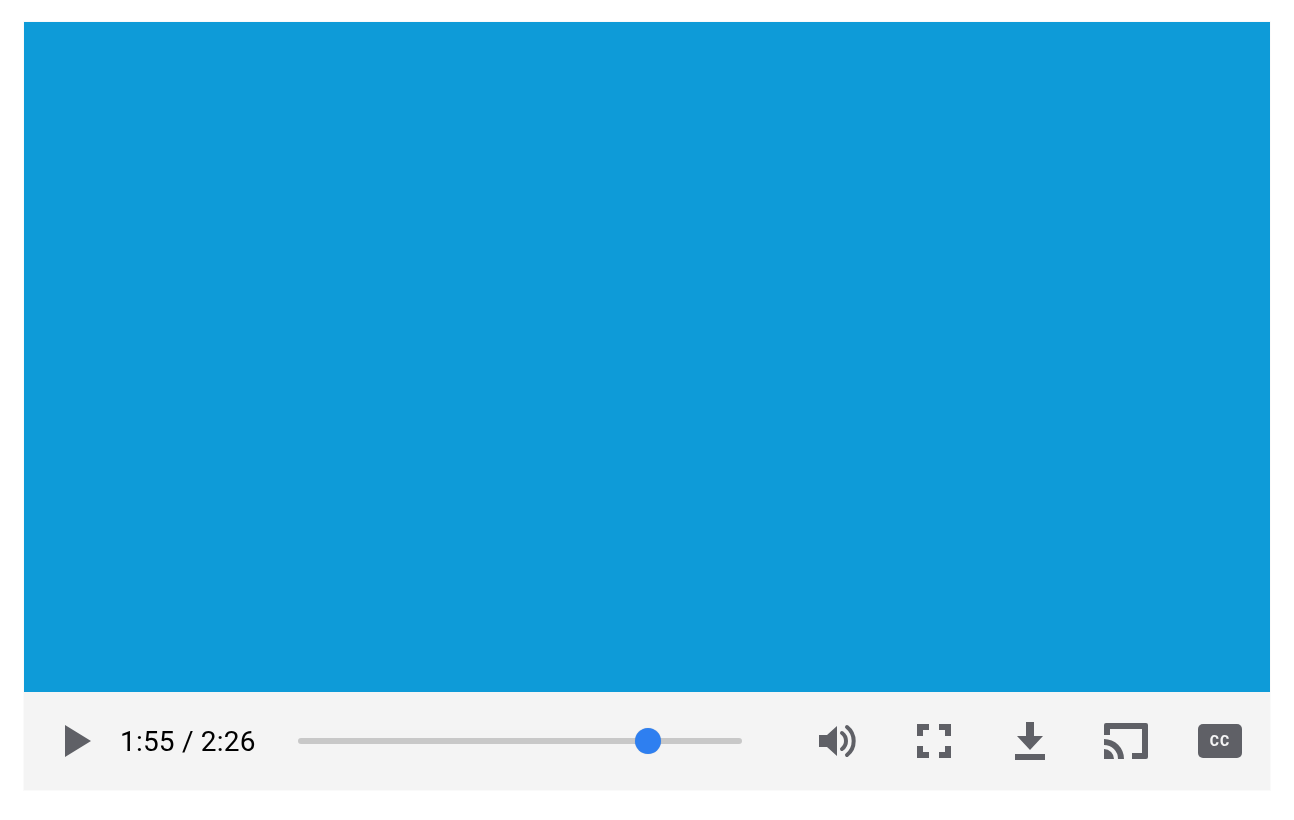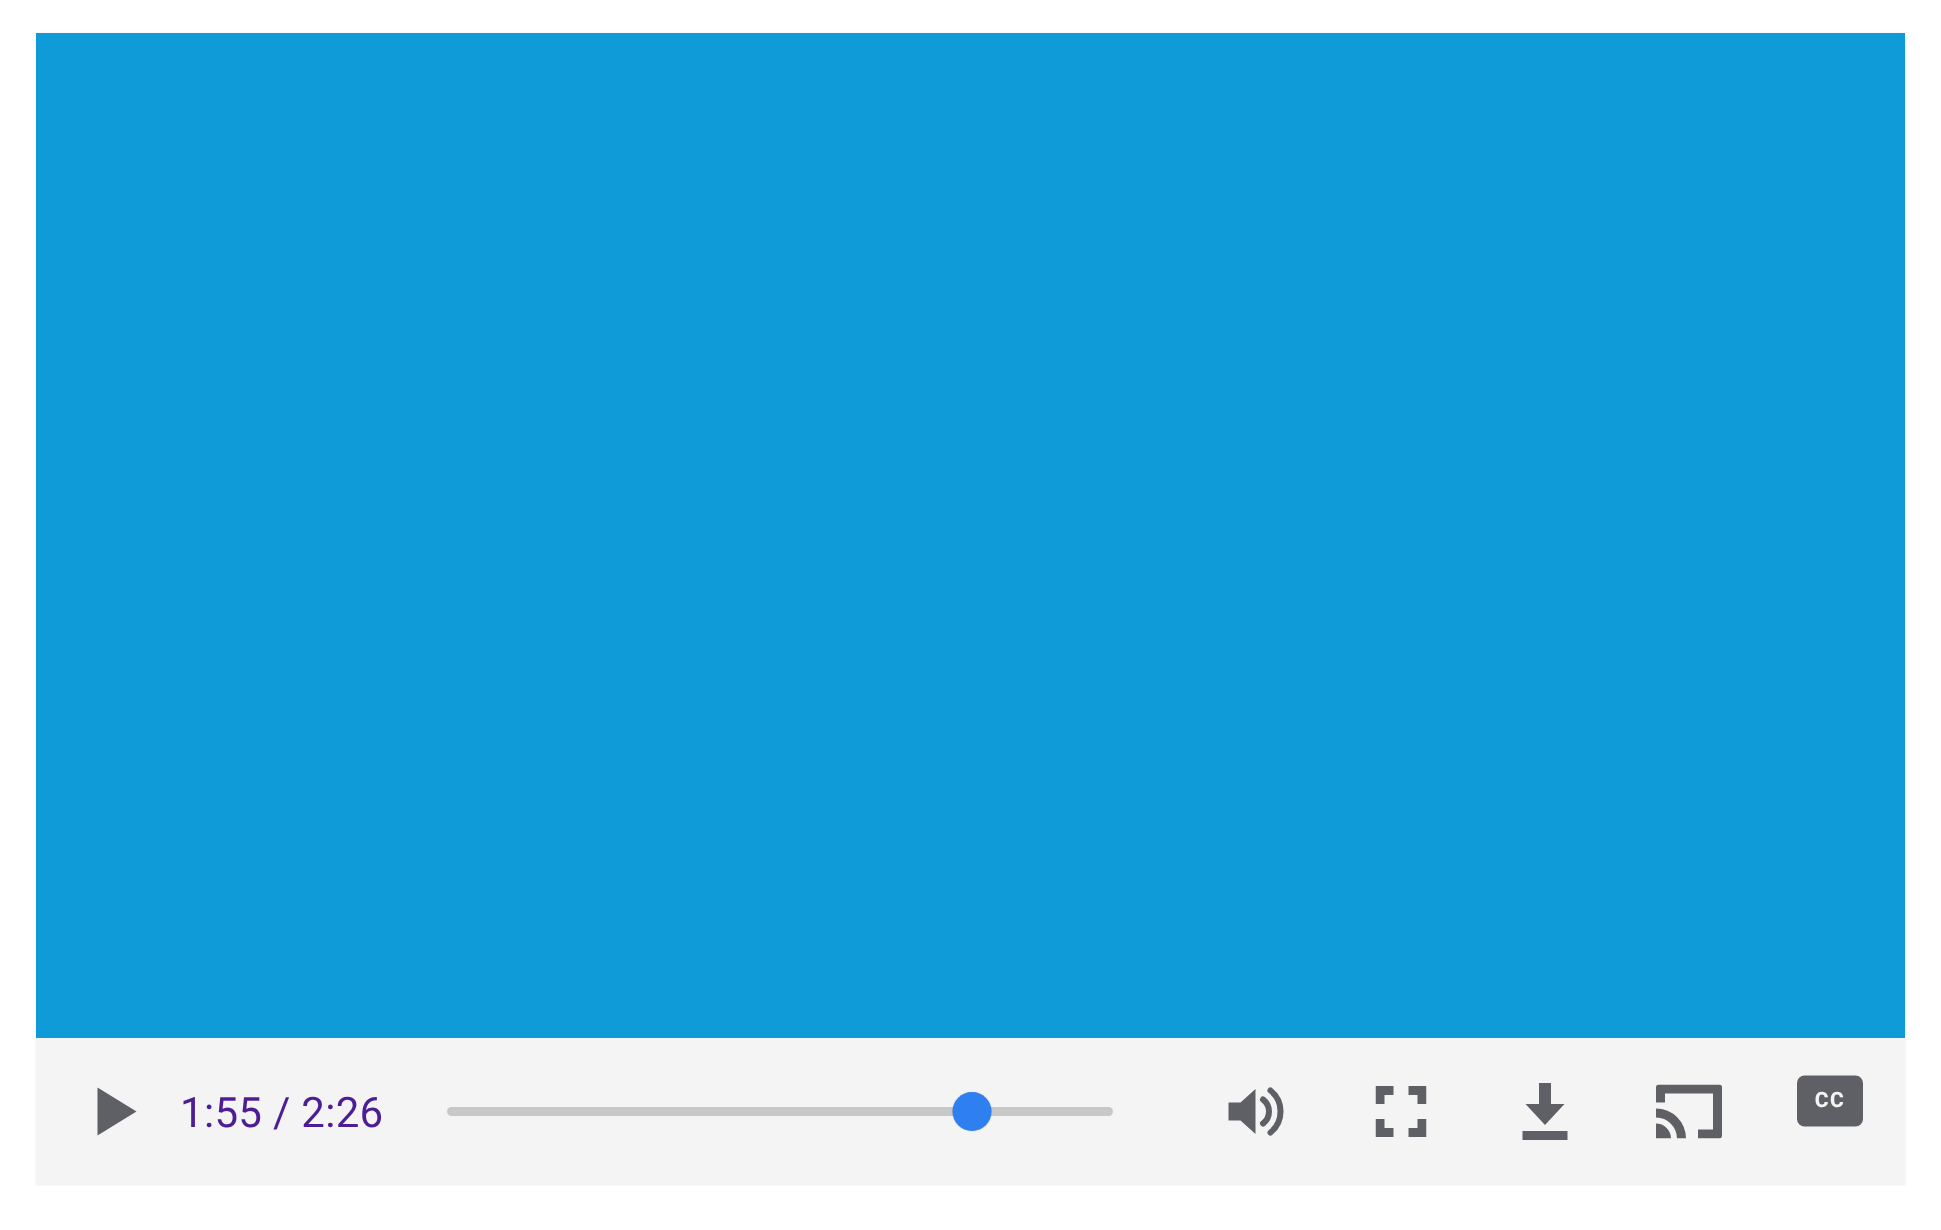--- a/index.html
+++ b/index.html
@@ -38,21 +38,21 @@
     align-items: center;
     justify-content: center;
     width: 48px;
     height: 48px;
     color: #5f6066;
     cursor: pointer;
     flex: 0 0 auto;
   }
   .time-text {
     font-size: 28px;
-    color: #4c1d95;
+    color: #000000;
     letter-spacing: 0.2px;
     white-space: nowrap;
     flex: 0 0 auto;
   }
   .gap-s  { width: 18px; flex:0 0 auto; }
   .gap-m  { width: 42px; flex:0 0 auto; }
 
   .progress {
     position: relative;
     flex: 0 0 auto;
@@ -74,21 +74,21 @@
     width: 26px;
     height: 26px;
     border-radius: 50%;
     top: 50%;
     transform: translate(-50%, -50%);
     box-shadow: 0 0 1px rgba(0,0,0,0.2);
   }
 
   .right-group {
     display: flex;
-    align-items: flex-start;
+    align-items: center;
     margin-left: auto;
     gap: 48px;
   }
 
   .cc-badge {
     width: 44px;
     height: 34px;
     border-radius: 5px;
     background: #5f6066;
     color: #f4f4f4;

